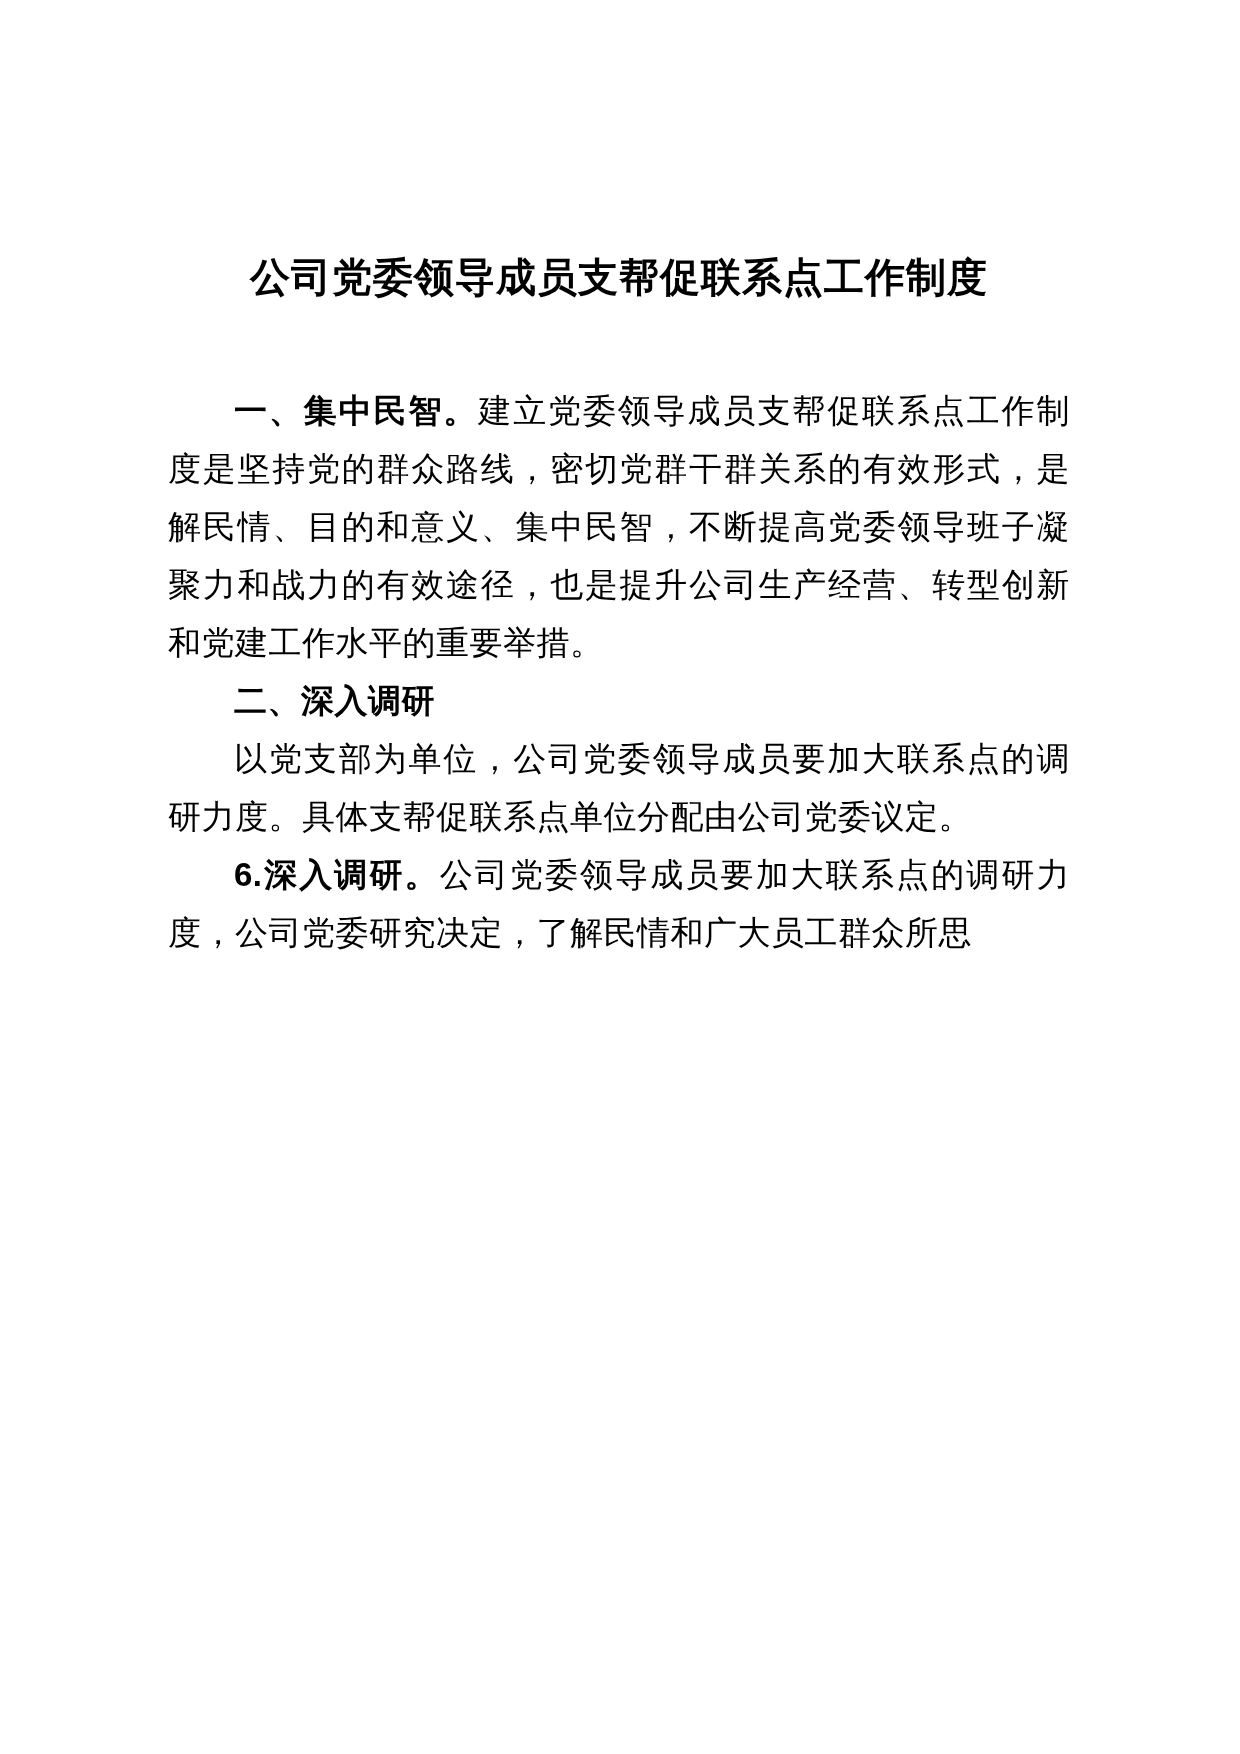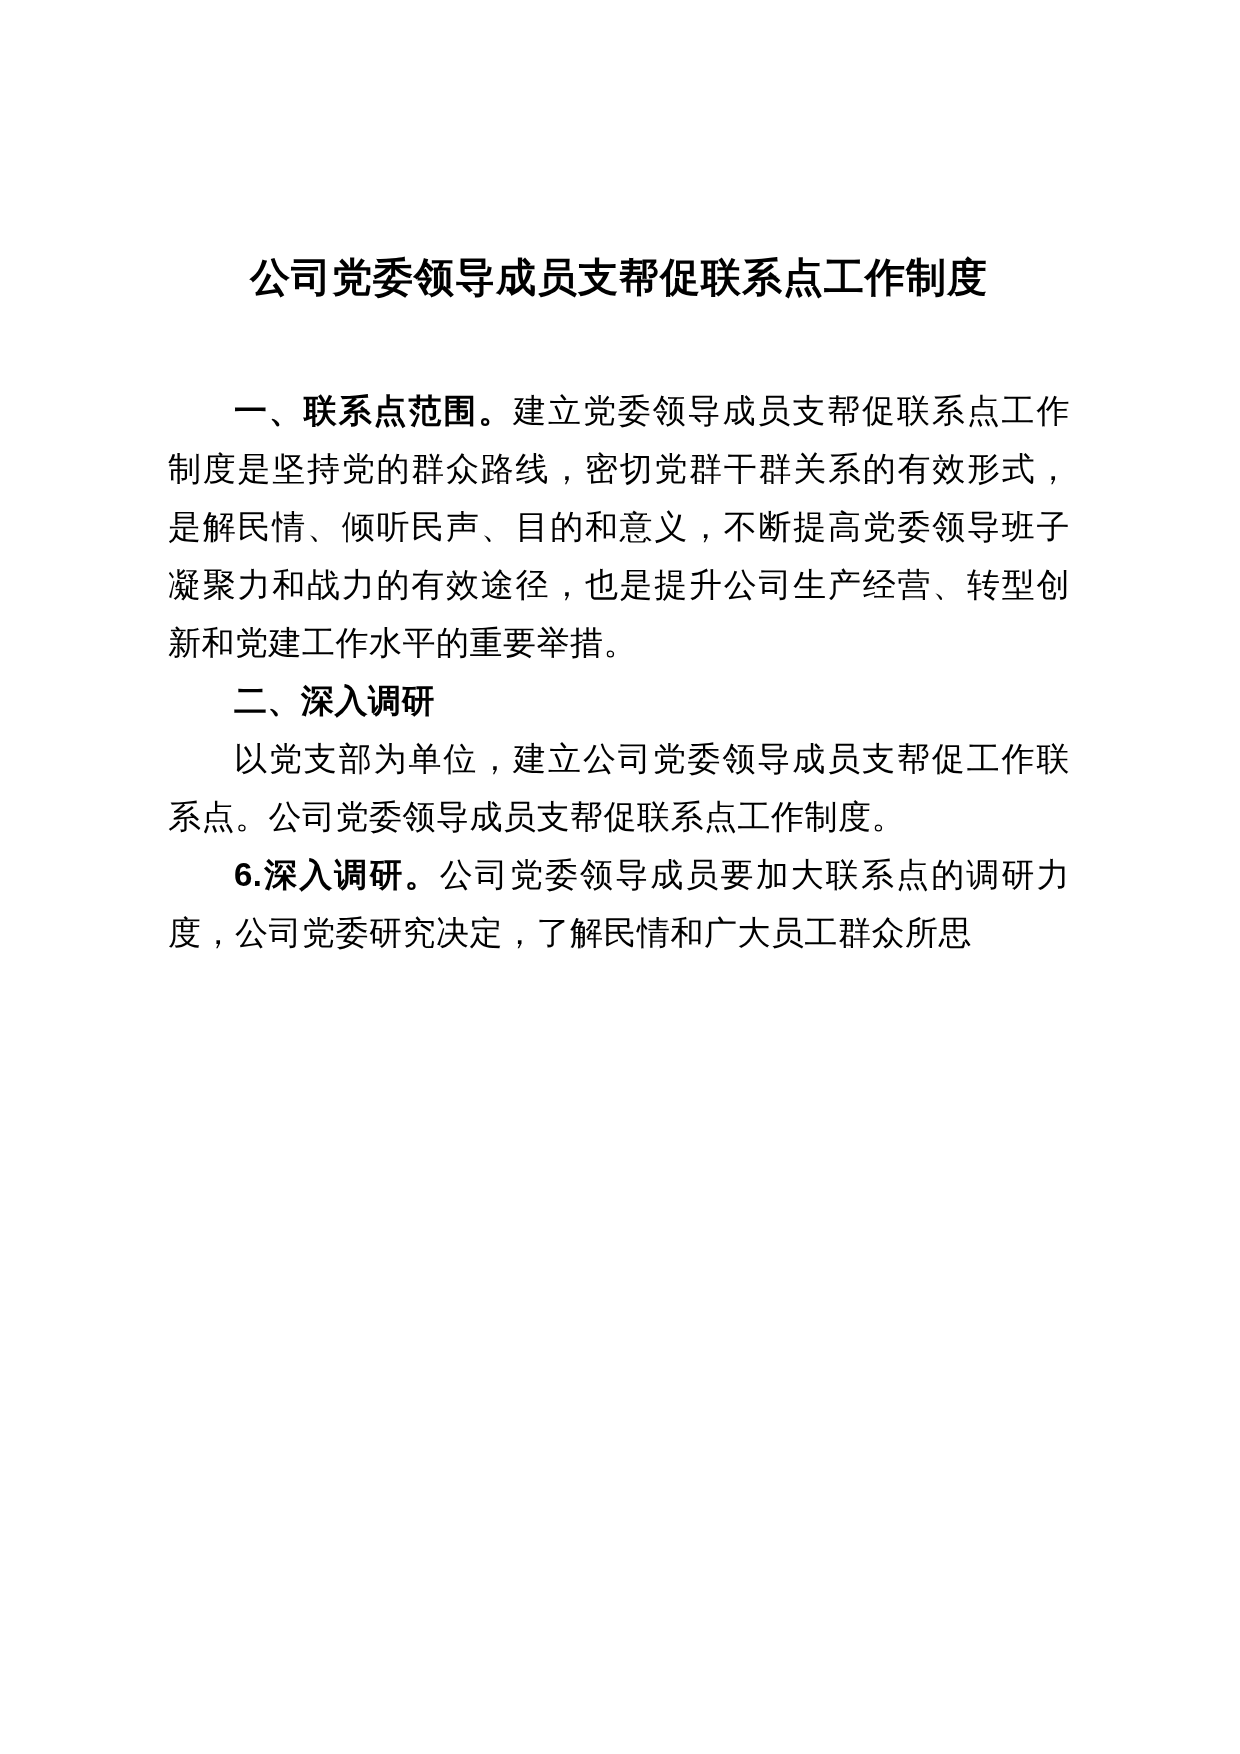--- a/index.html
+++ b/index.html
@@ -44,22 +44,22 @@
   }
 </style>
 </head>
 <body>
 
 <div class="page">
 
   <h1 class="doc-title">公司党委领导成员支帮促联系点工作制度</h1>
 
 
-  <p class="para"><span class="lead">一、联系点范围。</span><span>建立党委领导成员支帮促联系点工作制度是坚持党的群众路线，密切党群干群关系的有效形式，是解民情、倾听民声、目的和意义，不断提高党委领导班子凝聚力和战力的有效途径，也是提升公司生产经营、转型创新和党建工作水平的重要举措。</span></p>
+  <p class="para"><span class="lead">一、集中民智。</span><span>建立党委领导成员支帮促联系点工作制度是坚持党的群众路线，密切党群干群关系的有效形式，是解民情、目的和意义、集中民智，不断提高党委领导班子凝聚力和战力的有效途径，也是提升公司生产经营、转型创新和党建工作水平的重要举措。</span></p>
 
   <p class="para"><span class="lead">二、深入调研</span><span></span></p>
 
-  <p class="para"><span class="lead"></span><span>以党支部为单位，建立公司党委领导成员支帮促工作联系点。公司党委领导成员支帮促联系点工作制度。</span></p>
+  <p class="para"><span class="lead"></span><span>以党支部为单位，公司党委领导成员要加大联系点的调研力度。具体支帮促联系点单位分配由公司党委议定。</span></p>
 
 
   <p class="para"><span class="lead">6.深入调研。</span><span>公司党委领导成员要加大联系点的调研力度，公司党委研究决定，了解民情和广大员工群众所思</span></p>
 
 </div>
 
 </body></html>

